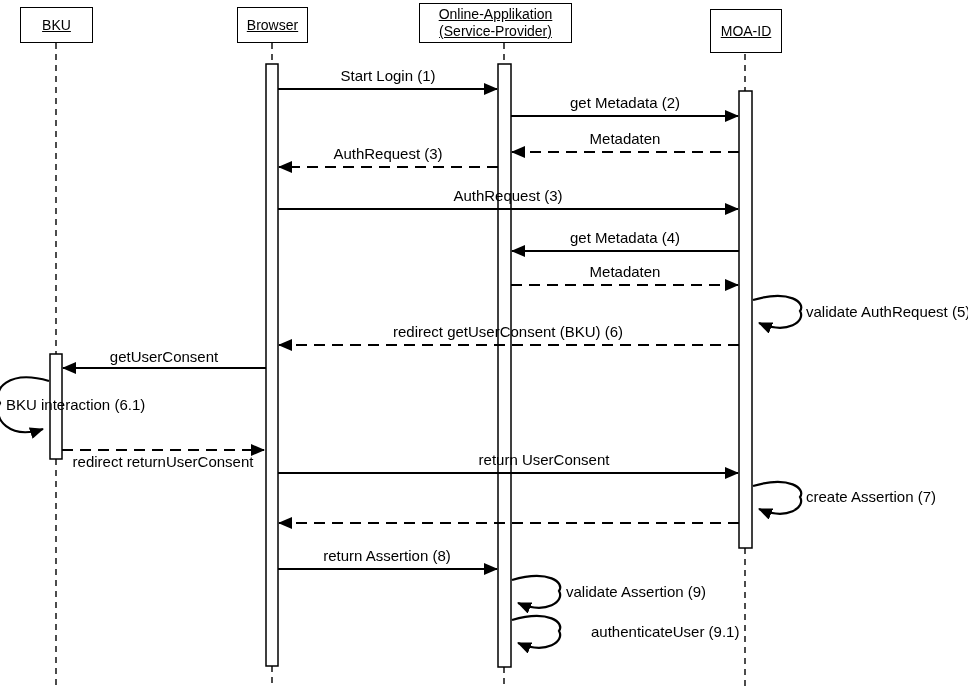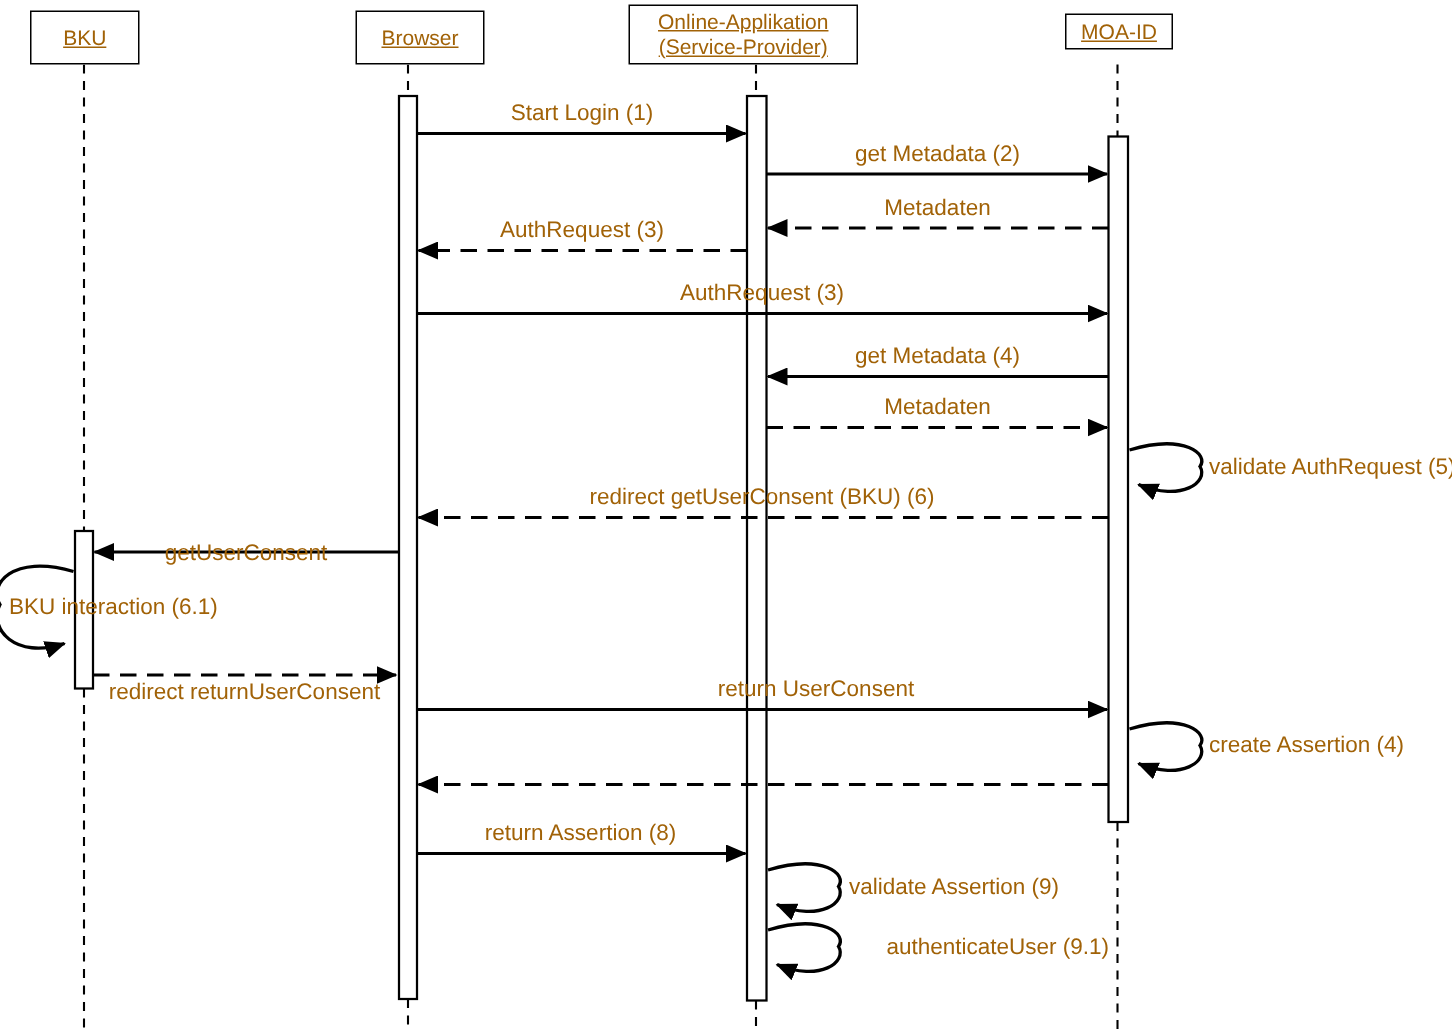--- a/index.html
+++ b/index.html
@@ -1,18 +1,18 @@
 <!DOCTYPE html>
 <html><head>
 <meta charset="utf-8">
 <style>
   html,body{margin:0;padding:0;background:#ffffff;}
   .stage{
     position:relative;width:968px;height:687px;background:#ffffff;
-    font-family:"Liberation Sans",sans-serif;color:#a16207;overflow:hidden;
+    font-family:"Liberation Sans",sans-serif;color:#000000;overflow:hidden;
   }
   .stage svg{position:absolute;left:0;top:0;}
   .actor{
     position:absolute;border:1.5px solid #000;background:#fff;
     display:flex;align-items:center;justify-content:center;text-align:center;
     font-size:14px;line-height:17px;box-sizing:border-box;
   }
   .actor span{text-decoration:underline;}
   .m{
     position:absolute;font-size:15px;line-height:16px;white-space:nowrap;
@@ -72,41 +72,41 @@
       <line class="d" x1="739" y1="523" x2="279" y2="523" marker-end="url(#ah)"></line>
       <line class="s" x1="278" y1="569" x2="497" y2="569" marker-end="url(#ah)"></line>
       <path class="lp" d="M 512 580 C 549 569 565 583 559 591 C 565 601 547 615 518 603" marker-end="url(#ah)"></path>
       <path class="lp" d="M 512 620 C 549 609 565 623 559 631 C 565 641 547 655 518 643" marker-end="url(#ah)"></path>
     </g>
   </svg>
 
   <div class="actor" style="left:20px;top:7px;width:73px;height:36px;">
     <span>BKU</span>
   </div>
-  <div class="actor" style="left:237px;top:7px;width:86px;height:36px;">
+  <div class="actor" style="left:237px;top:7px;width:71px;height:36px;">
     <span>Browser</span>
   </div>
   <div class="actor" style="left:419px;top:3px;width:153px;height:40px;">
     <span>Online-Applikation (Service-Provider)</span>
   </div>
-  <div class="actor" style="left:710px;top:9px;width:72px;height:24px;">
+  <div class="actor" style="left:710px;top:9px;width:72px;height:44px;">
     <span>MOA-ID</span>
   </div>
 
   <div class="m c" style="left:388px;top:68px;">Start Login (1)</div>
   <div class="m c" style="left:625px;top:95px;">get Metadata (2)</div>
   <div class="m c" style="left:625px;top:131px;">Metadaten</div>
   <div class="m c" style="left:388px;top:146px;">AuthRequest (3)</div>
   <div class="m c" style="left:508px;top:188px;">AuthRequest (3)</div>
   <div class="m c" style="left:625px;top:230px;">get Metadata (4)</div>
   <div class="m c" style="left:625px;top:264px;">Metadaten</div>
   <div class="m" style="left:806px;top:304px;">validate AuthRequest (5)</div>
   <div class="m c" style="left:508px;top:324px;text-align:right;">redirect getUserConsent (BKU) (6)</div>
-  <div class="m c" style="left:164px;top:361px;">getUserConsent</div>
+  <div class="m c" style="left:164px;top:349px;">getUserConsent</div>
   <div class="m" style="left:6px;top:397px;text-align:right;">BKU interaction (6.1)</div>
   <div class="m c" style="left:163px;top:429px;margin-top:25px;">redirect returnUserConsent</div>
   <div class="m c" style="left:507px;top:452px;margin-left:37px;">return UserConsent</div>
-  <div class="m" style="left:806px;top:489px;">create Assertion (4)</div>
+  <div class="m" style="left:806px;top:489px;">create Assertion (7)</div>
   <div class="m c" style="left:387px;top:548px;">return Assertion (8)</div>
   <div class="m" style="left:566px;top:584px;">validate Assertion (9)</div>
   <div class="m" style="left:591px;top:624px;">authenticateUser (9.1)</div>
 
 </div>
 
 </body></html>

